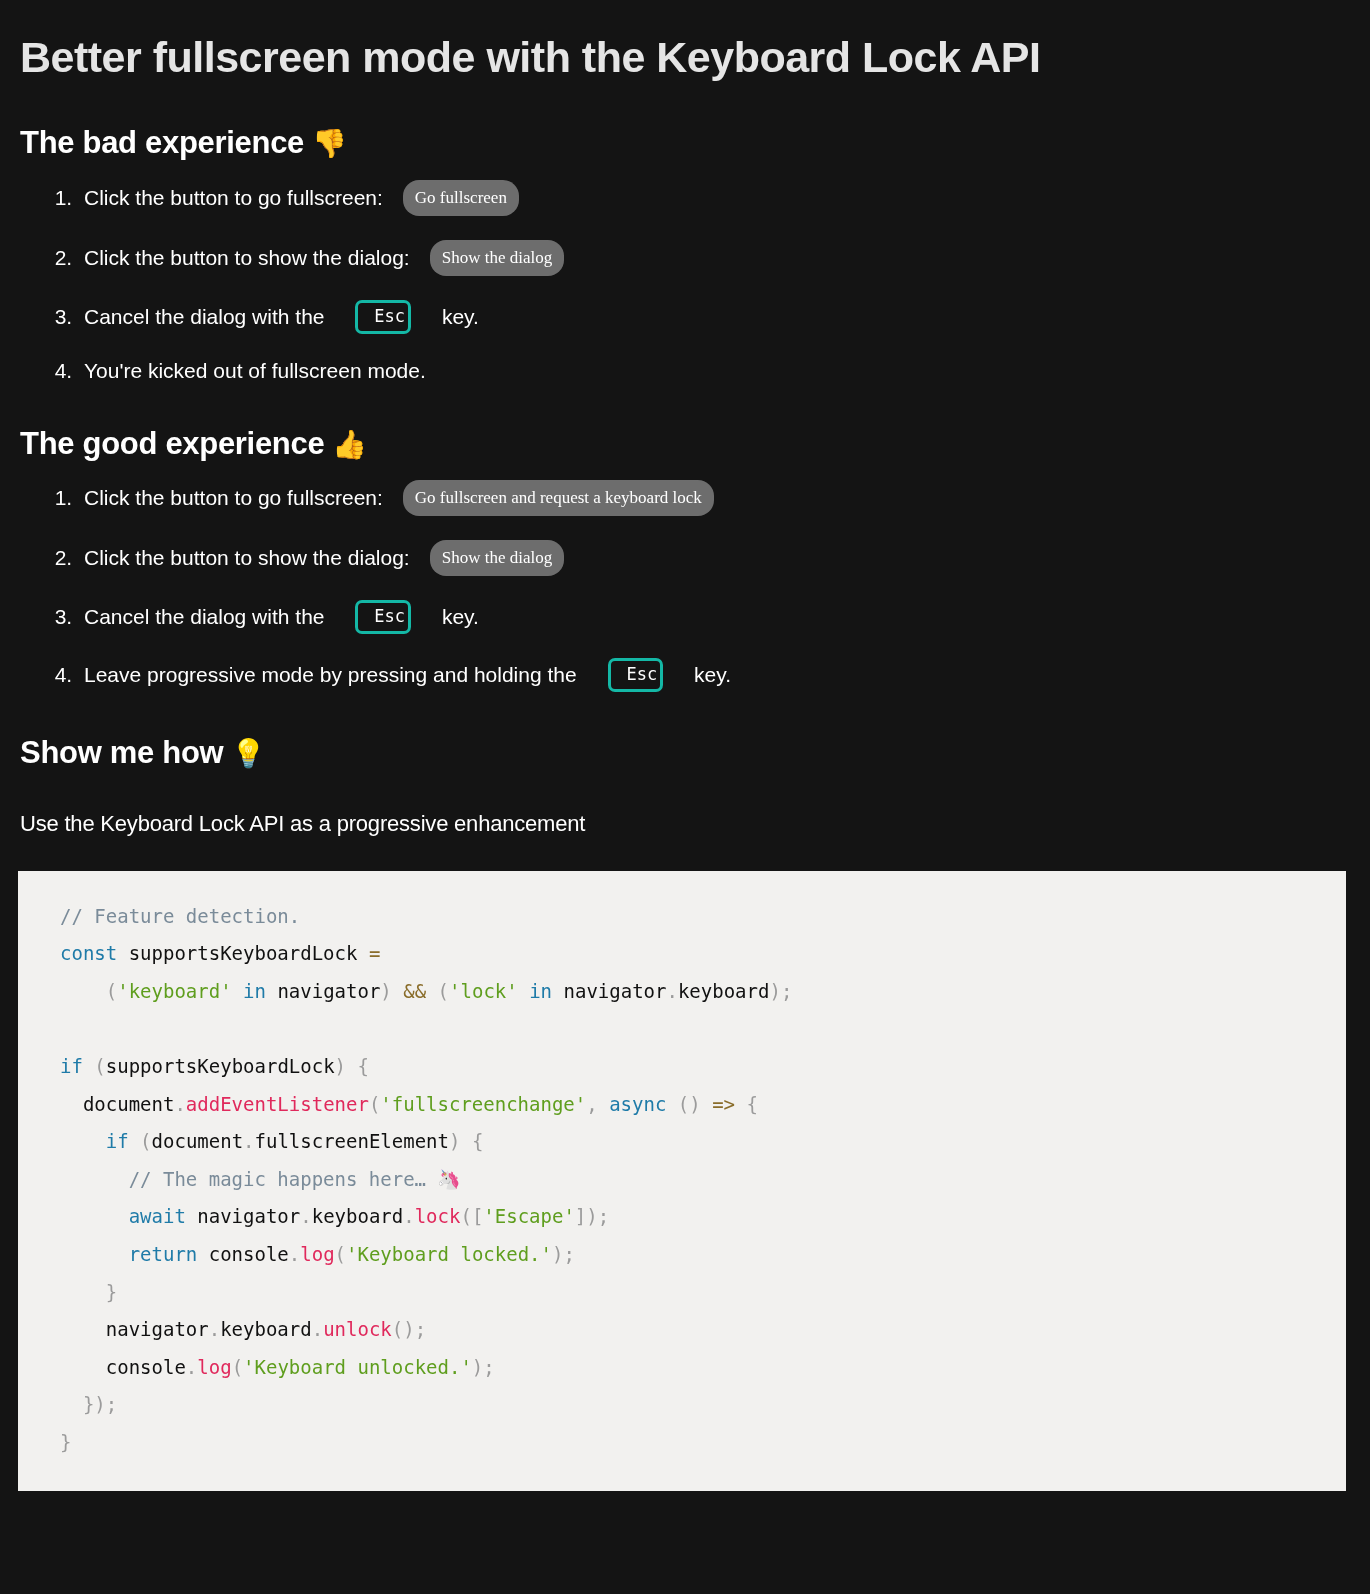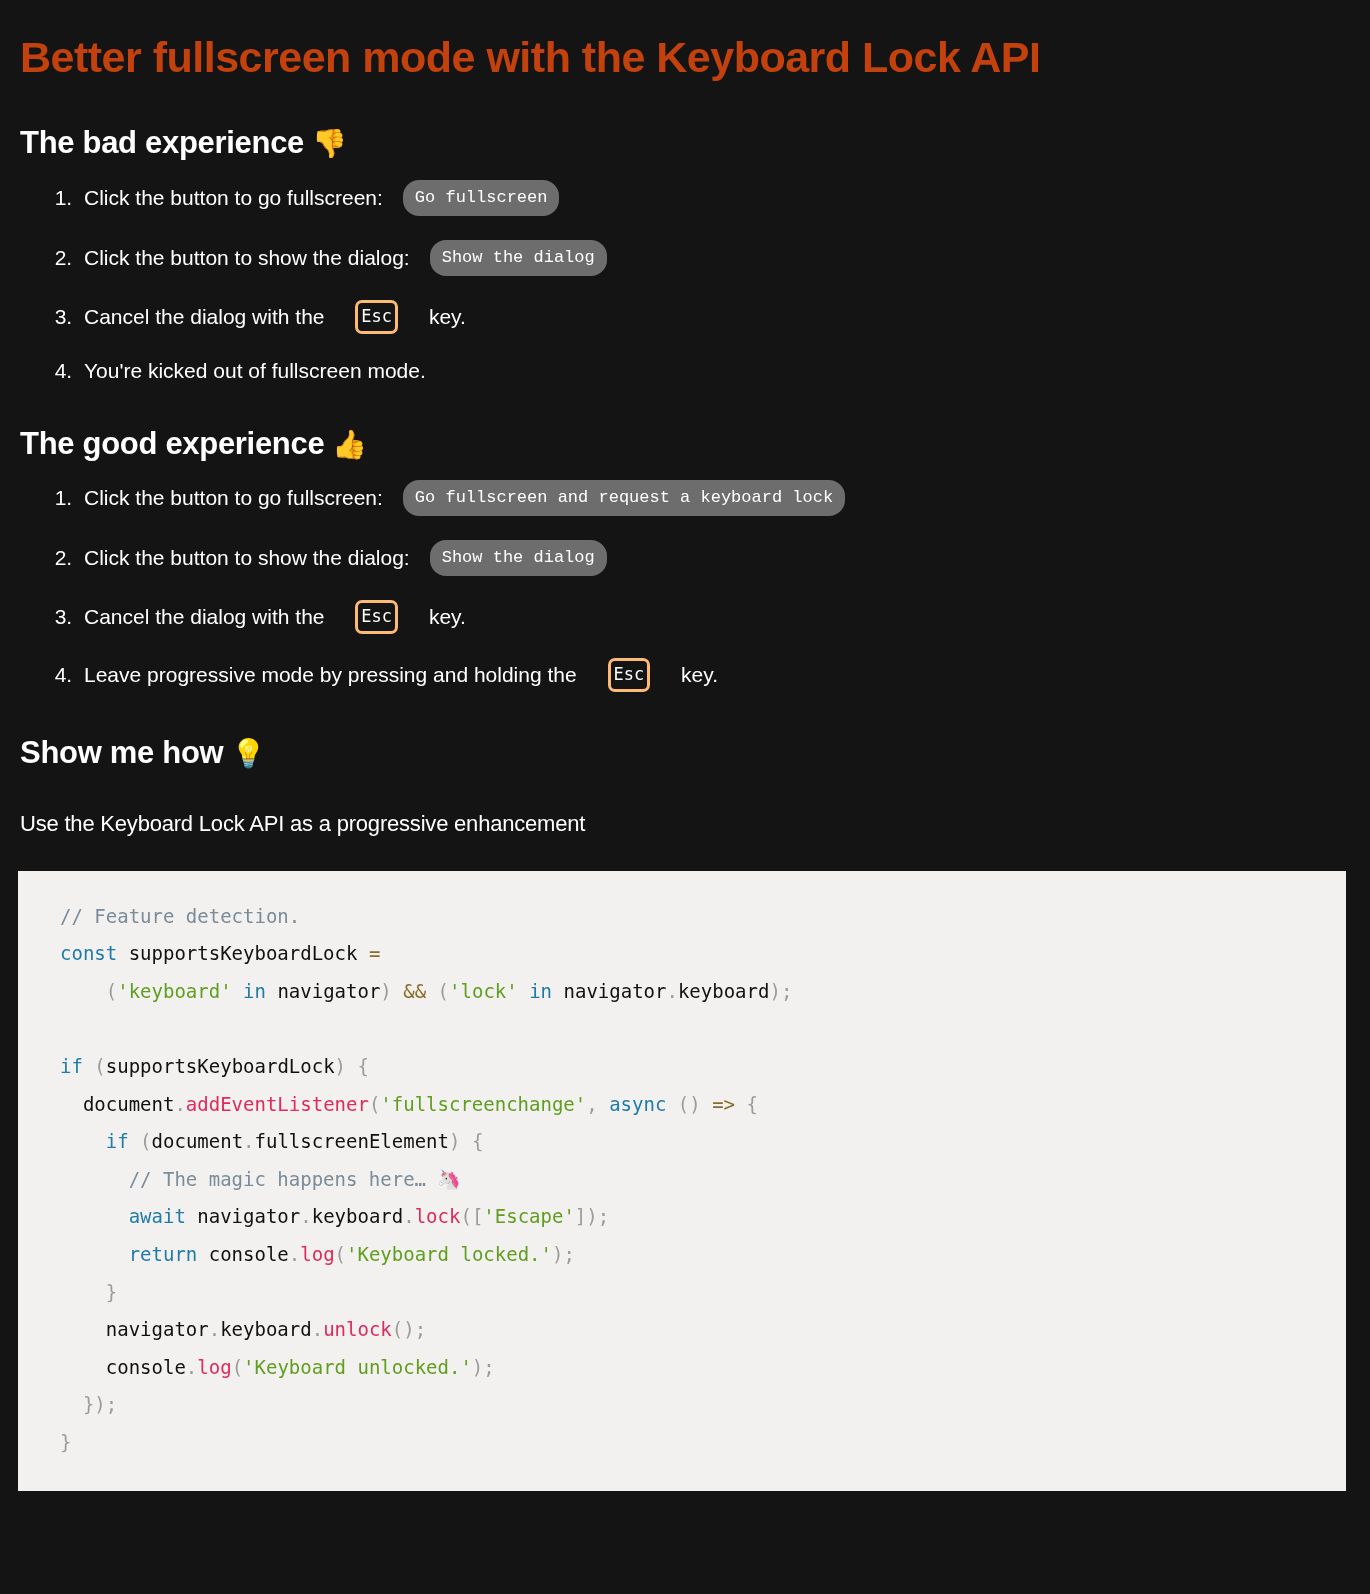--- a/index.html
+++ b/index.html
@@ -22,21 +22,21 @@
     padding: 0;
     position: relative;
   }
   h1.page-title {
     font-size: 43px;
     font-weight: bold;
     letter-spacing: -0.5px;
     margin: 0;
     padding: 33px 0 0 20px;
     line-height: 1.15;
-    color: #c2410c;
+    color: #e5e5e5;
   }
   h2.section-heading {
     font-size: 31px;
     font-weight: bold;
     letter-spacing: -0.3px;
     margin: 0;
     padding: 42px 0 0 20px;
     line-height: 1.2;
     color: #ffffff;
   }
@@ -70,41 +70,41 @@
   .step-line {
     display: inline-flex;
     align-items: center;
     flex-wrap: wrap;
     gap: 12px;
   }
   .step-text {
     white-space: pre;
   }
   button.demo-button {
-    font-family: Liberation Mono, monospace;
+    font-family: Liberation Serif, serif;
     font-size: 17px;
     line-height: 1;
     color: #ffffff;
     background: #6d6d6d;
     border: none;
     border-radius: 16px;
     padding: 9px 12px 10px 12px;
     margin-left: 8px;
     cursor: pointer;
     vertical-align: middle;
   }
   .kbd {
     display: inline-block;
     font-family: "DejaVu Sans Mono", monospace;
     font-size: 17px;
     line-height: 1;
     color: #ffffff;
-    border: 3px solid #fdba74;
+    border: 3px solid #14b8a6;
     border-radius: 7px;
-    padding: 5px 3px 6px 3px;
+    padding: 5px 3px 6px 16px;
     margin: 0 1px;
     vertical-align: middle;
     background: transparent;
   }
   pre.code-block {
     margin: 33px 0 0 0;
     background: #f2f1ef;
     color: #111111;
     font-family: "DejaVu Sans Mono", monospace;
     font-size: 19px;

